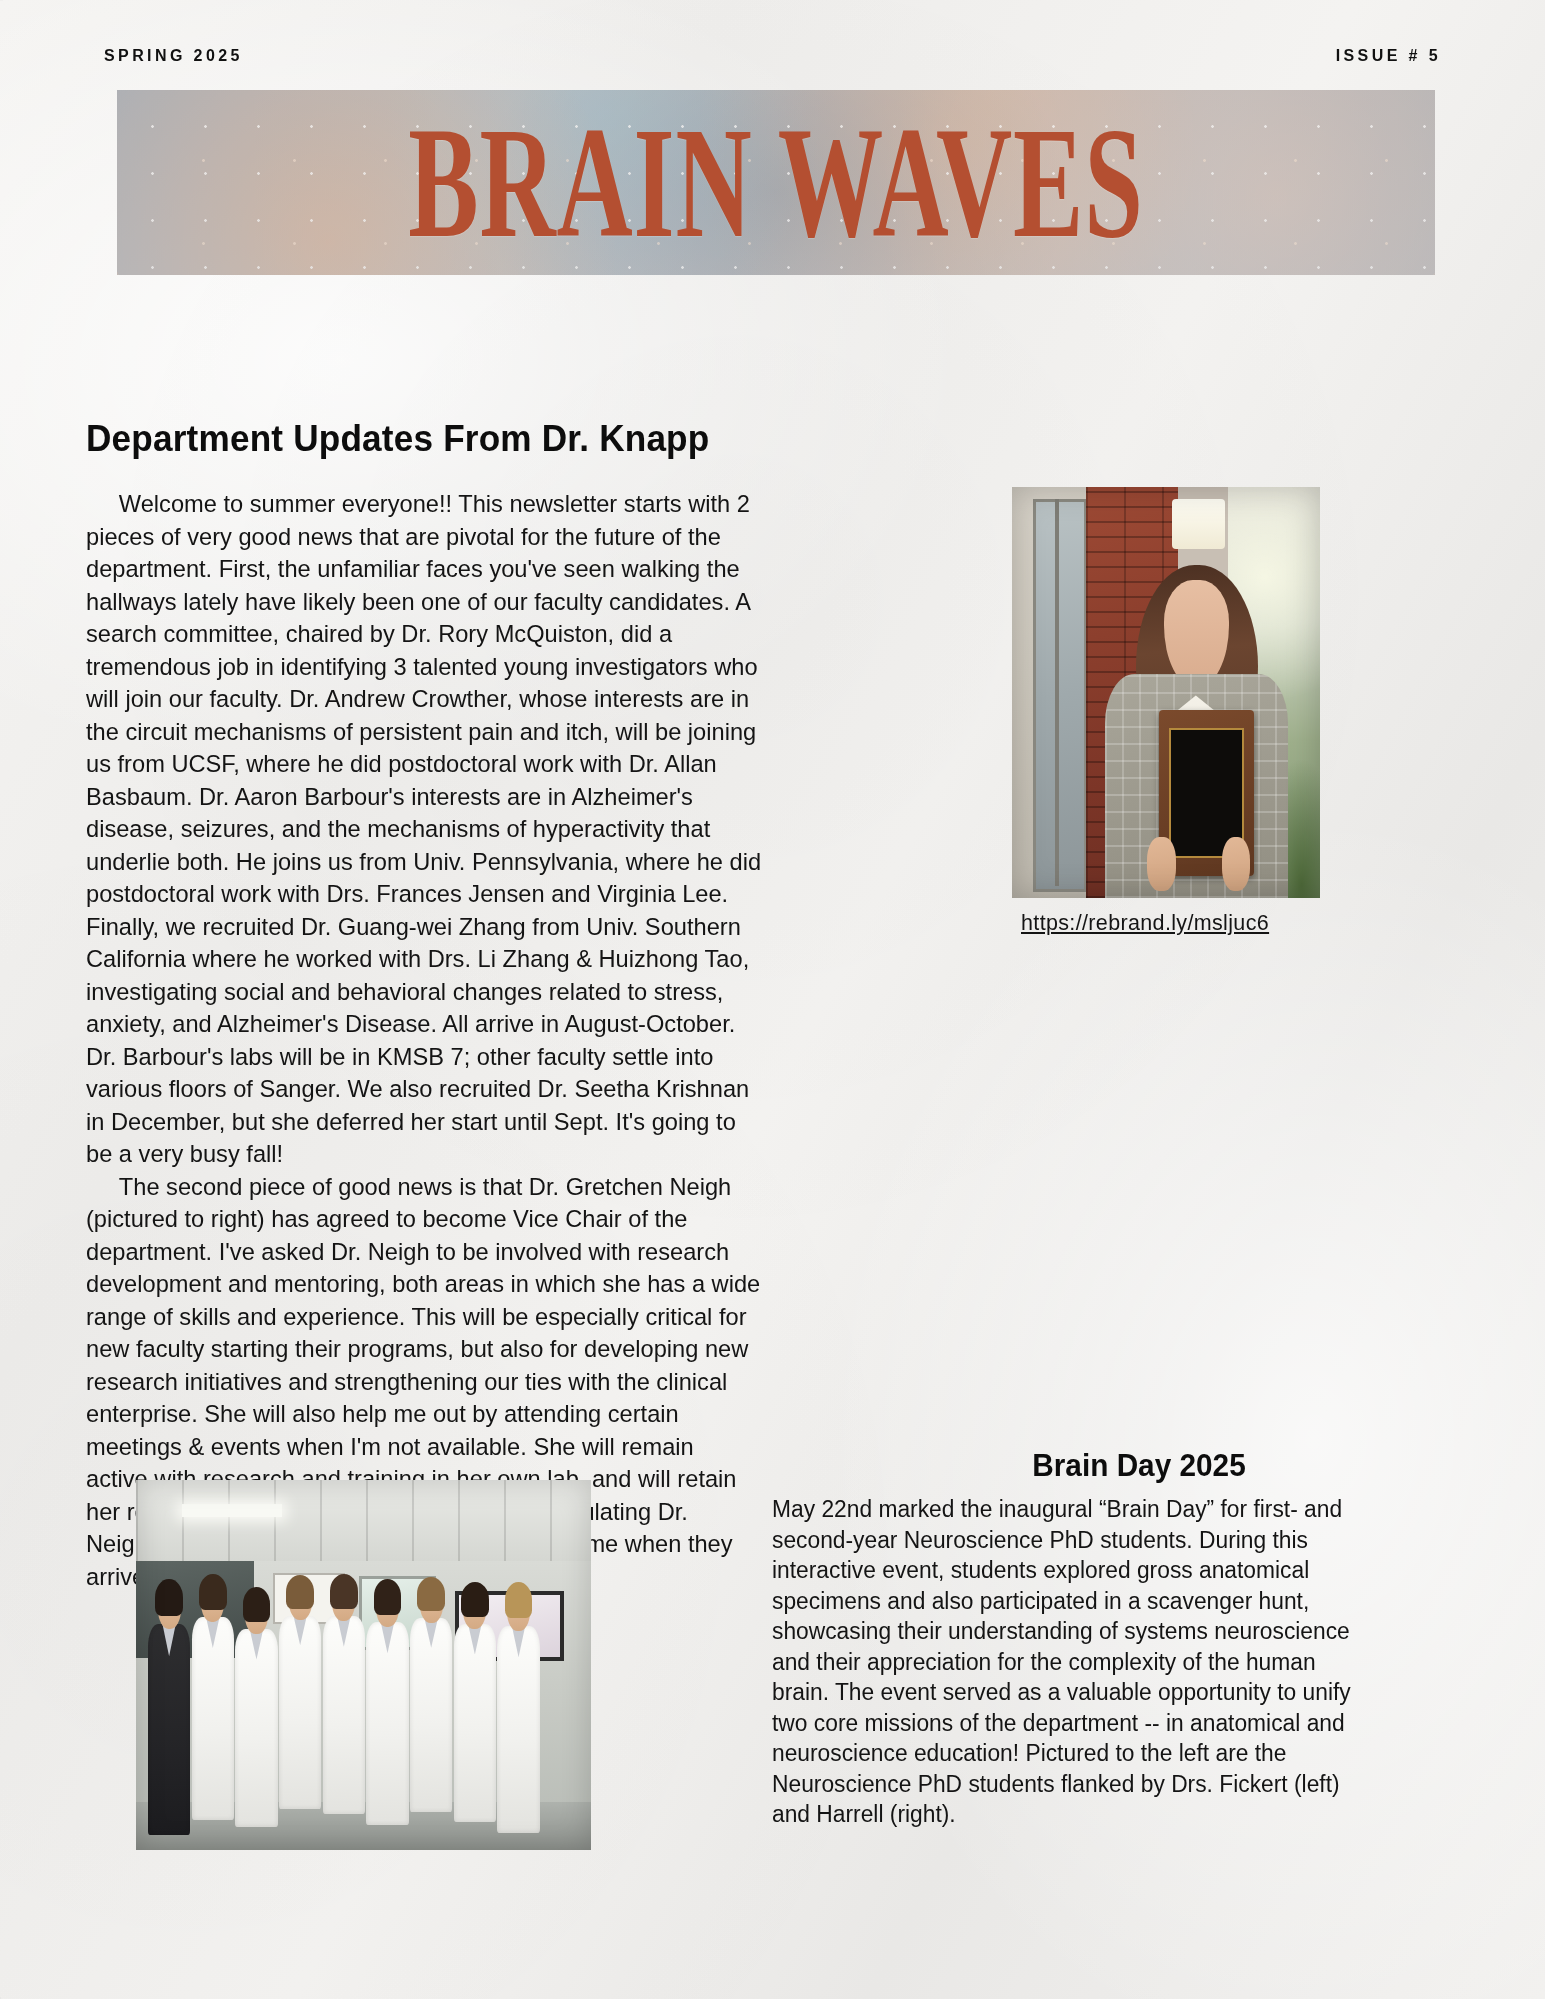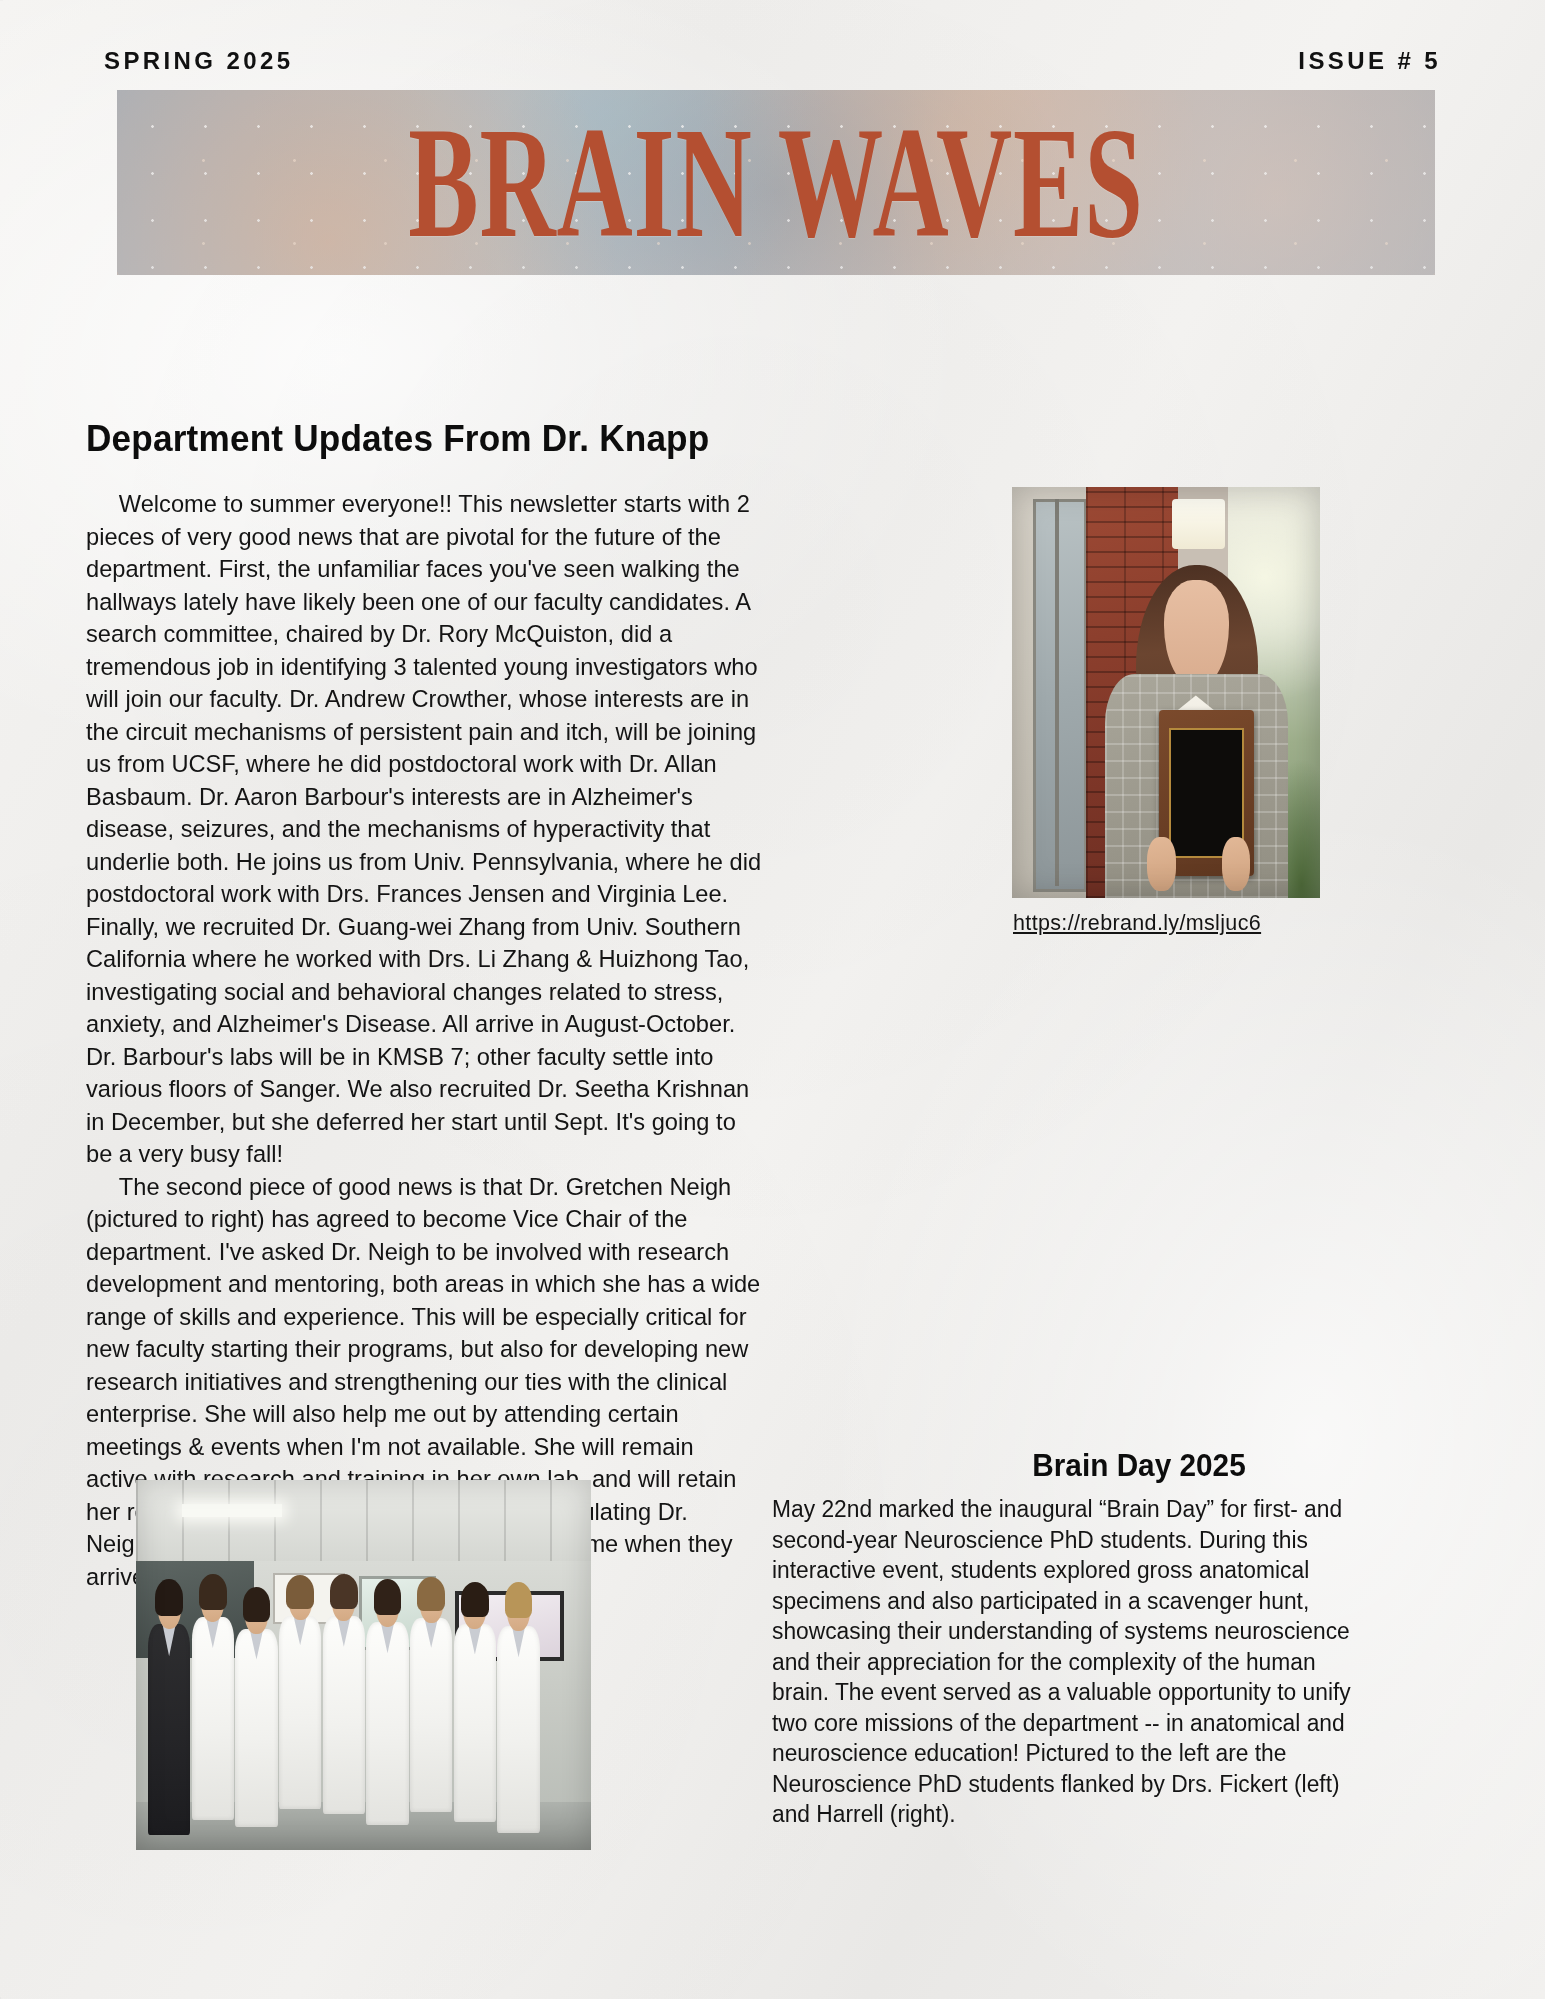--- a/index.html
+++ b/index.html
@@ -37,21 +37,21 @@
 
   
   .meta-row {
     position: absolute;
     top: 47px; left: 104px; right: 104px;
     display: flex;
     justify-content: space-between;
     align-items: baseline;
   }
   .meta-text {
-    font-size: 24px;
+    font-size: 16px;
     font-weight: bold;
     letter-spacing: 3.4px;
     color: #111;
     font-family: "Liberation Sans", sans-serif;
   }
 
   
   .banner {
     position: absolute;
     top: 90px; left: 117px;
@@ -247,20 +247,21 @@
     width: 320px;
     font-size: 21.5px;
     line-height: 27px;
     color: #141414;
     letter-spacing: 0.35px;
   }
   .caption-link {
     display: block;
     text-decoration: underline;
     color: #141414;
+    margin-left: 8px;
   }
 
   
   #heading-brainday {
     top: 1448px; left: 903px;
     width: 472px;
     text-align: center;
     font-size: 31px;
     transform: scaleX(0.96);
     transform-origin: center center;

